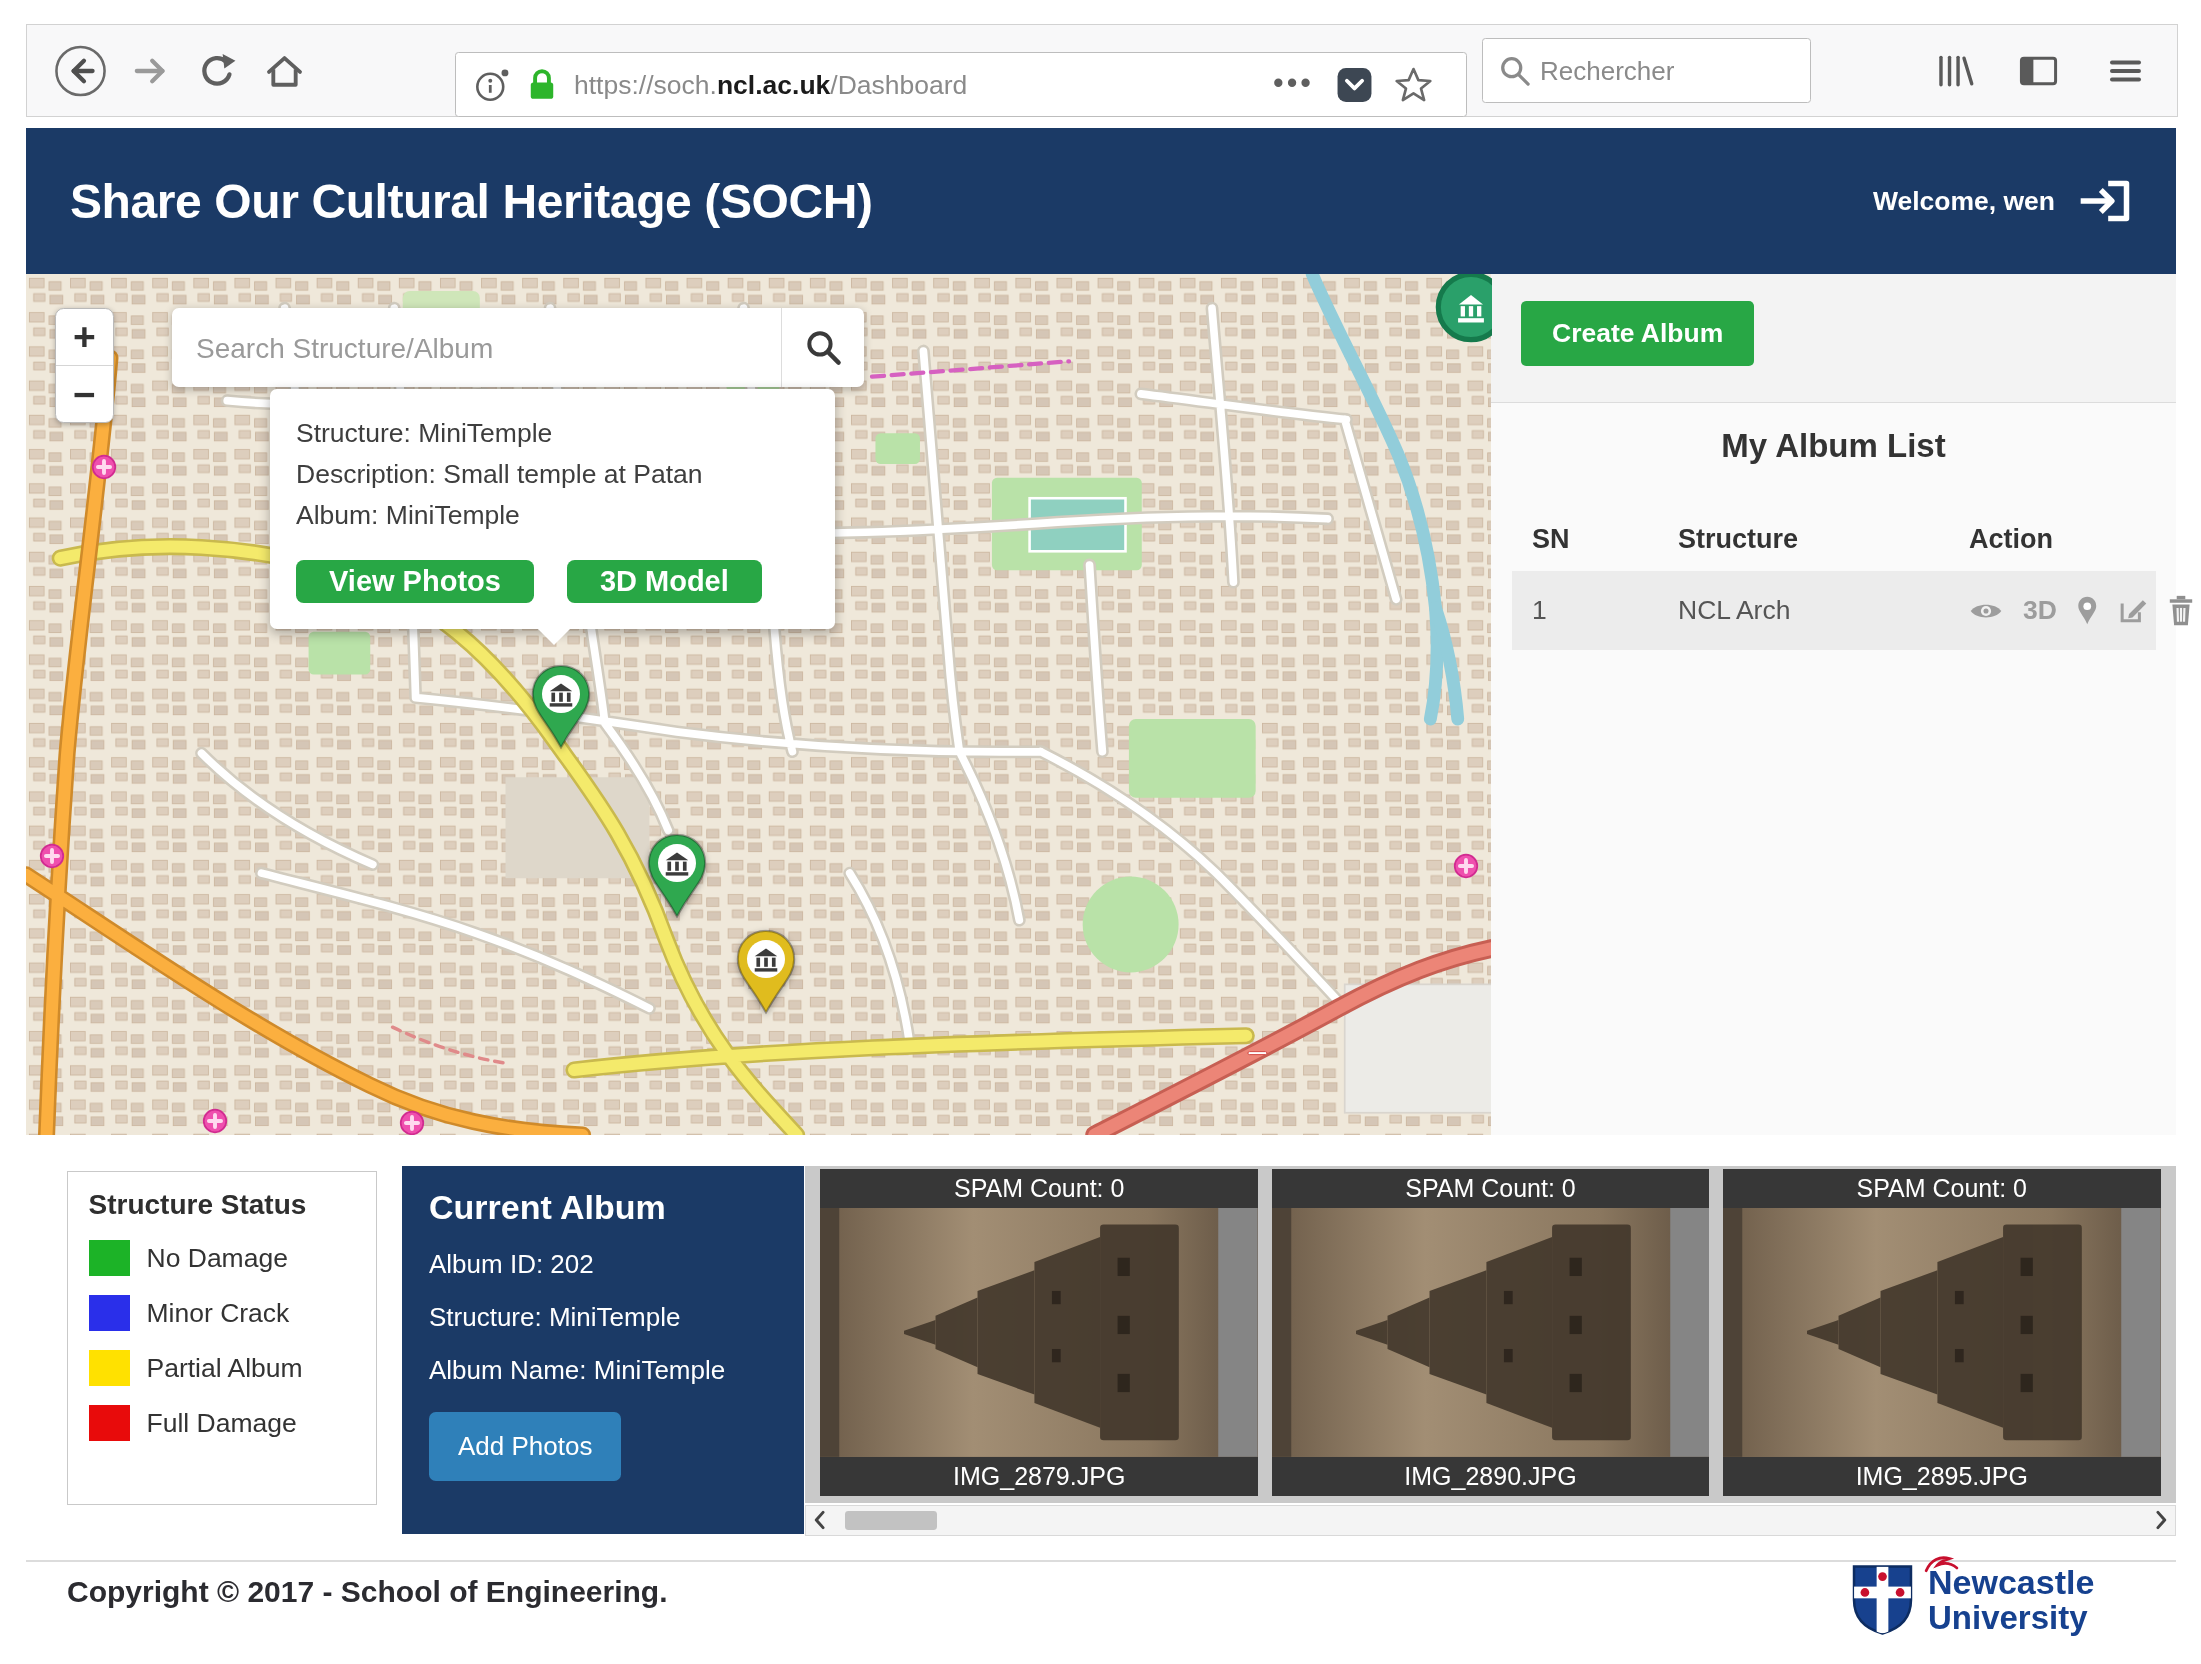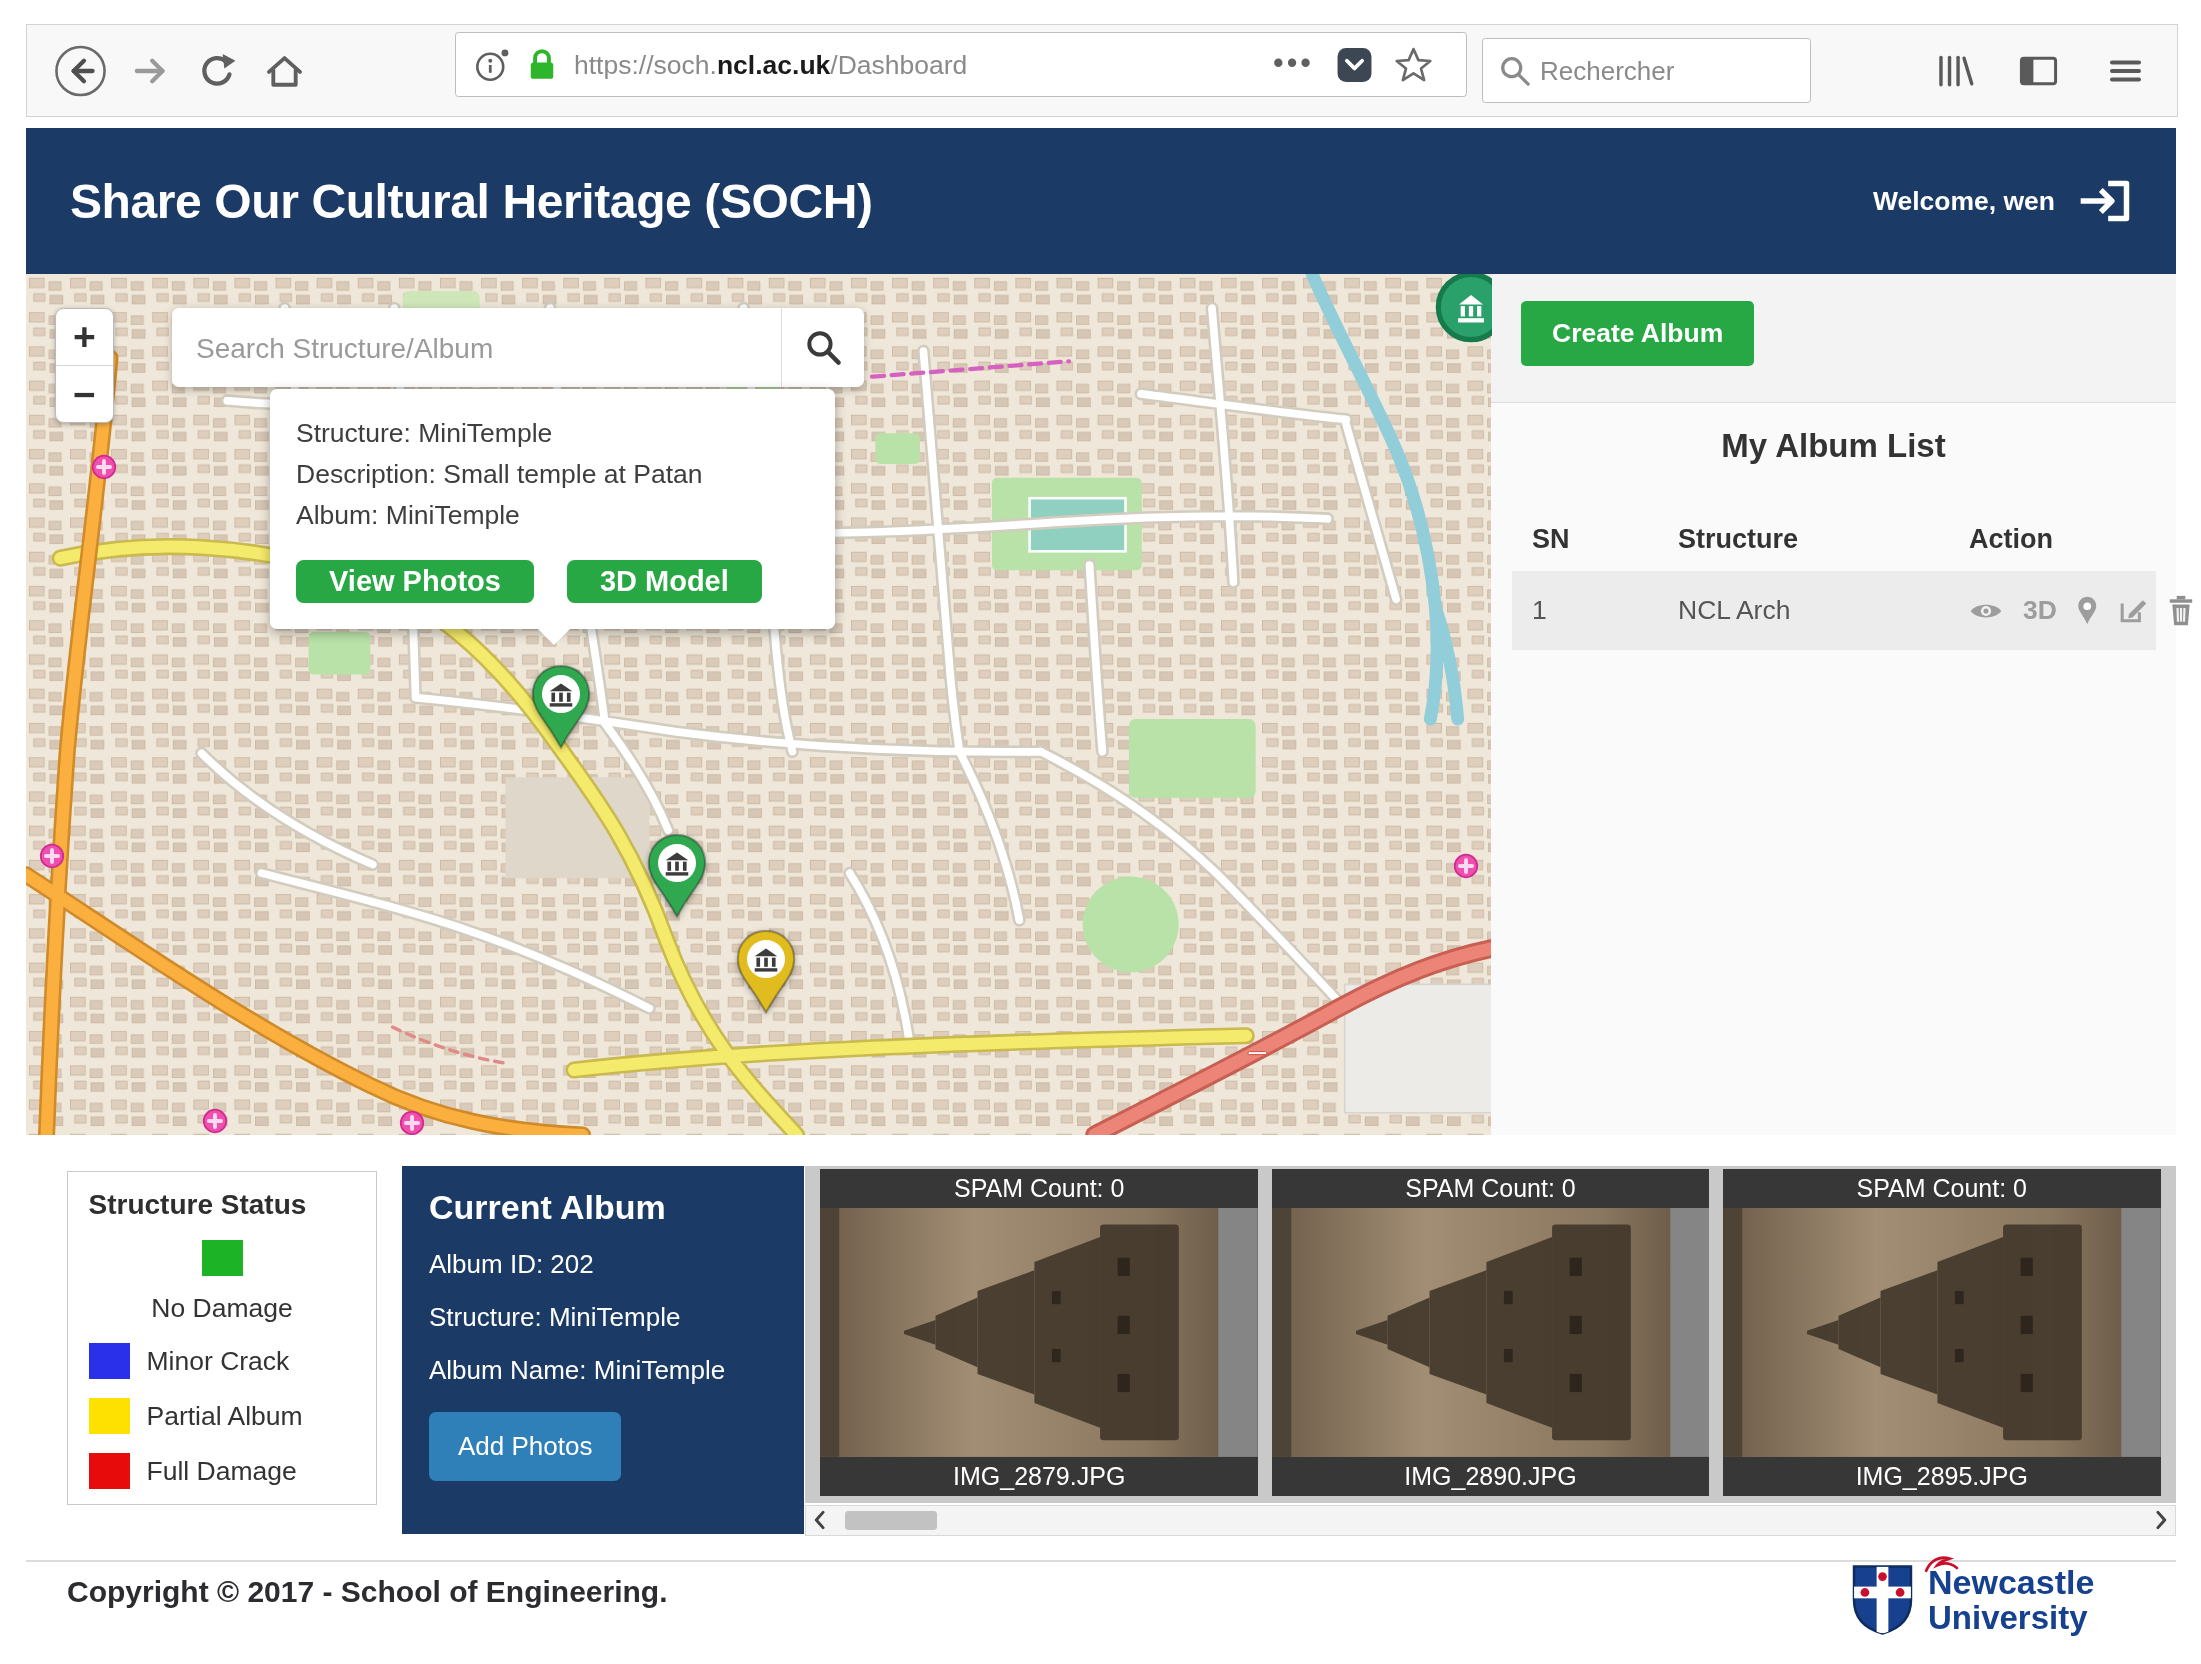--- a/index.html
+++ b/index.html
@@ -2,21 +2,21 @@
 <html style="font-size:13.7px"><head>
 <meta charset="utf-8">
 <style>
   html,body{margin:0;padding:0;width:2202px;height:1664px;background:#fff;overflow:hidden;}
   .canvas{position:absolute;inset:0;font-family:"Liberation Sans","DejaVu Sans",sans-serif;color:#222;}
 
   
   .toolbar{position:absolute;left:26px;top:24px;width:2150px;height:91px;background:#f8f8f9;border:0.9px solid #d2d2d2;}
   .toolbar svg{display:block;}
   .tb-abs{position:absolute;top:50%;transform:translateY(-50%);}
-  .urlbar{position:absolute;left:428px;top:7px;width:1010px;height:63px;background:#fff;border:0.9px solid #bdbdbd;border-radius:3.4px;}
+  .urlbar{position:absolute;left:428px;top:27px;width:1010px;height:63px;background:#fff;border:0.9px solid #bdbdbd;border-radius:3.4px;}
   .urlbar .tb-abs{top:50%;}
   .urltext{position:absolute;left:118px;top:50%;transform:translateY(-50%);font-size:26.5px;white-space:nowrap;}
   .urltext .dim{color:#8a8a8a;}
   .urltext .dom{color:#1b1b1b;font-weight:700;}
   .dots{position:absolute;right:152px;top:50%;transform:translateY(-55%);font-size:29px;letter-spacing:3.4px;color:#5f5f5f;font-weight:700;}
   .searchbar{position:absolute;left:1455px;top:13px;width:327px;height:63px;background:#fff;border:0.9px solid #bdbdbd;border-radius:3.4px;}
   .searchbar input{position:absolute;left:55px;top:0;width:257px;height:100%;border:none;outline:none;background:transparent;font-size:26px;color:#444;font-family:inherit;}
   .searchbar input::placeholder{color:#8a8a8a;}
 
   
@@ -438,21 +438,21 @@
                 <line x1="19" y1="15" x2="18.5" y2="31" stroke="#f3f3f3" stroke-width="2.5"></line>
               </svg>
             </div>
           </div>
       </div>
     </div>
   </div>
 
   <div class="legend">
     <div class="legend-title">Structure Status</div>
-    <div class="li" style="color: rgb(28, 179, 39); flex-direction: column;">
+    <div class="li" style="color: rgb(28, 179, 39);">
         <span class="sw" style="background: rgb(28, 179, 39);"></span>
         <span class="lbl">No Damage</span>
       </div>
       <div class="li" style="color: rgb(42, 47, 234);">
         <span class="sw" style="background: rgb(42, 47, 234);"></span>
         <span class="lbl">Minor Crack</span>
       </div>
       <div class="li" style="color: rgb(255, 225, 0);">
         <span class="sw" style="background: rgb(255, 225, 0);"></span>
         <span class="lbl">Partial Album</span>

